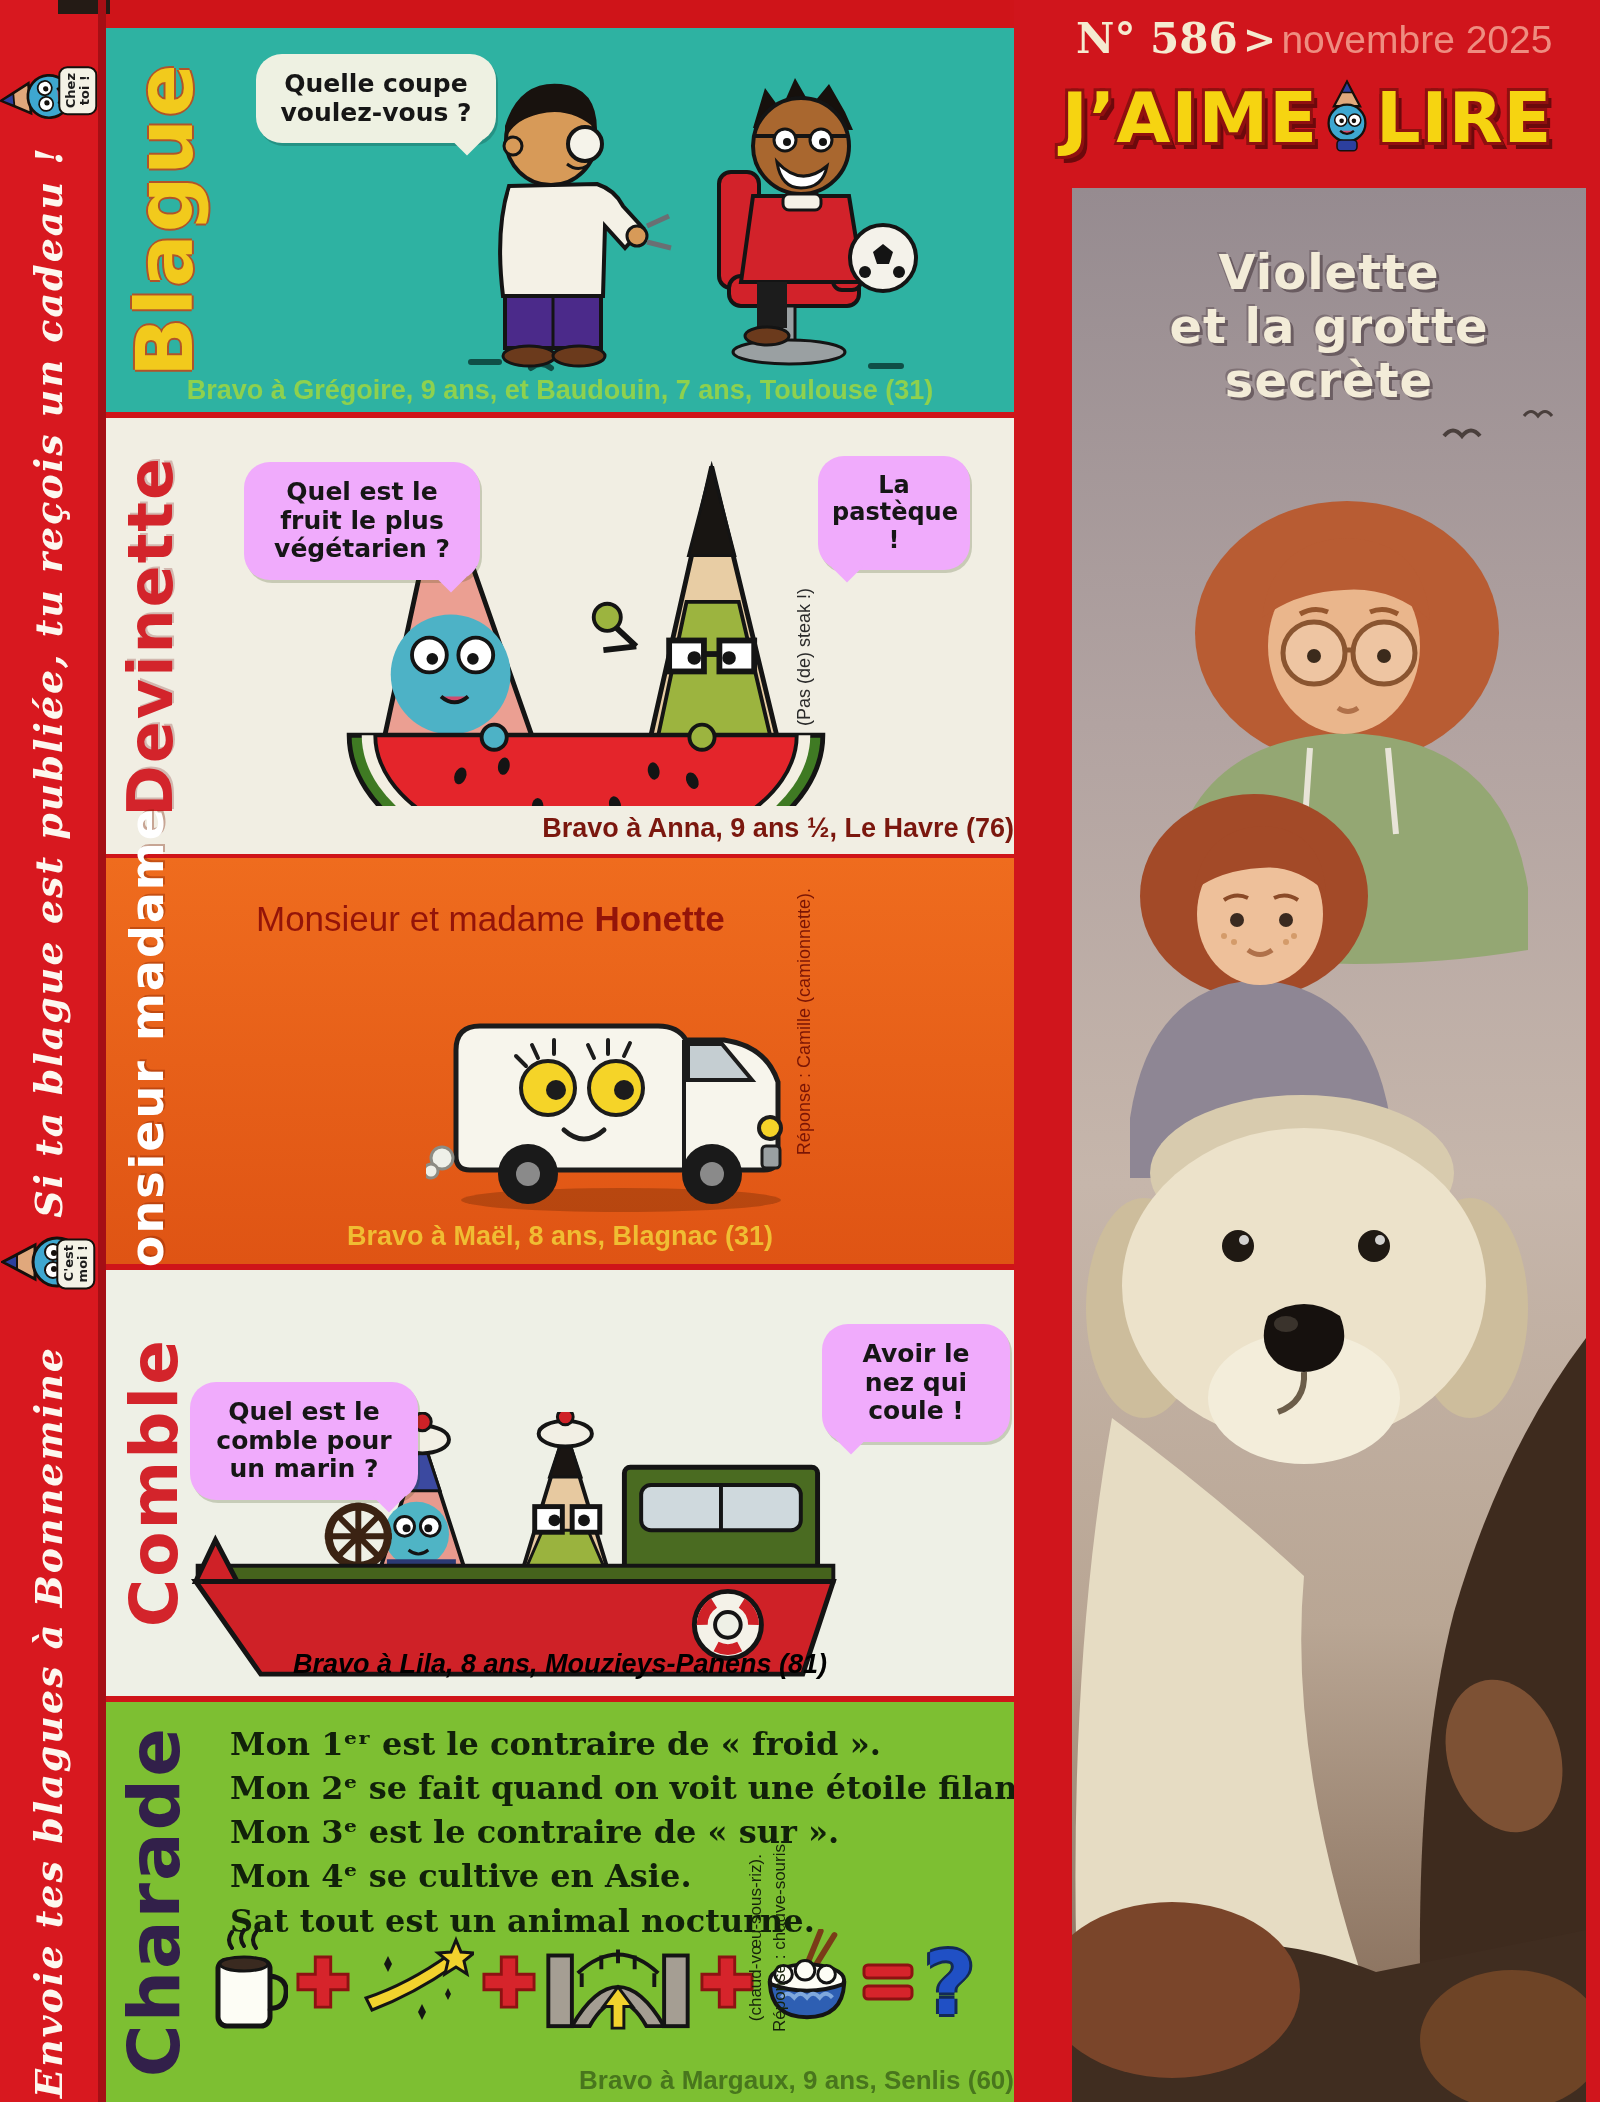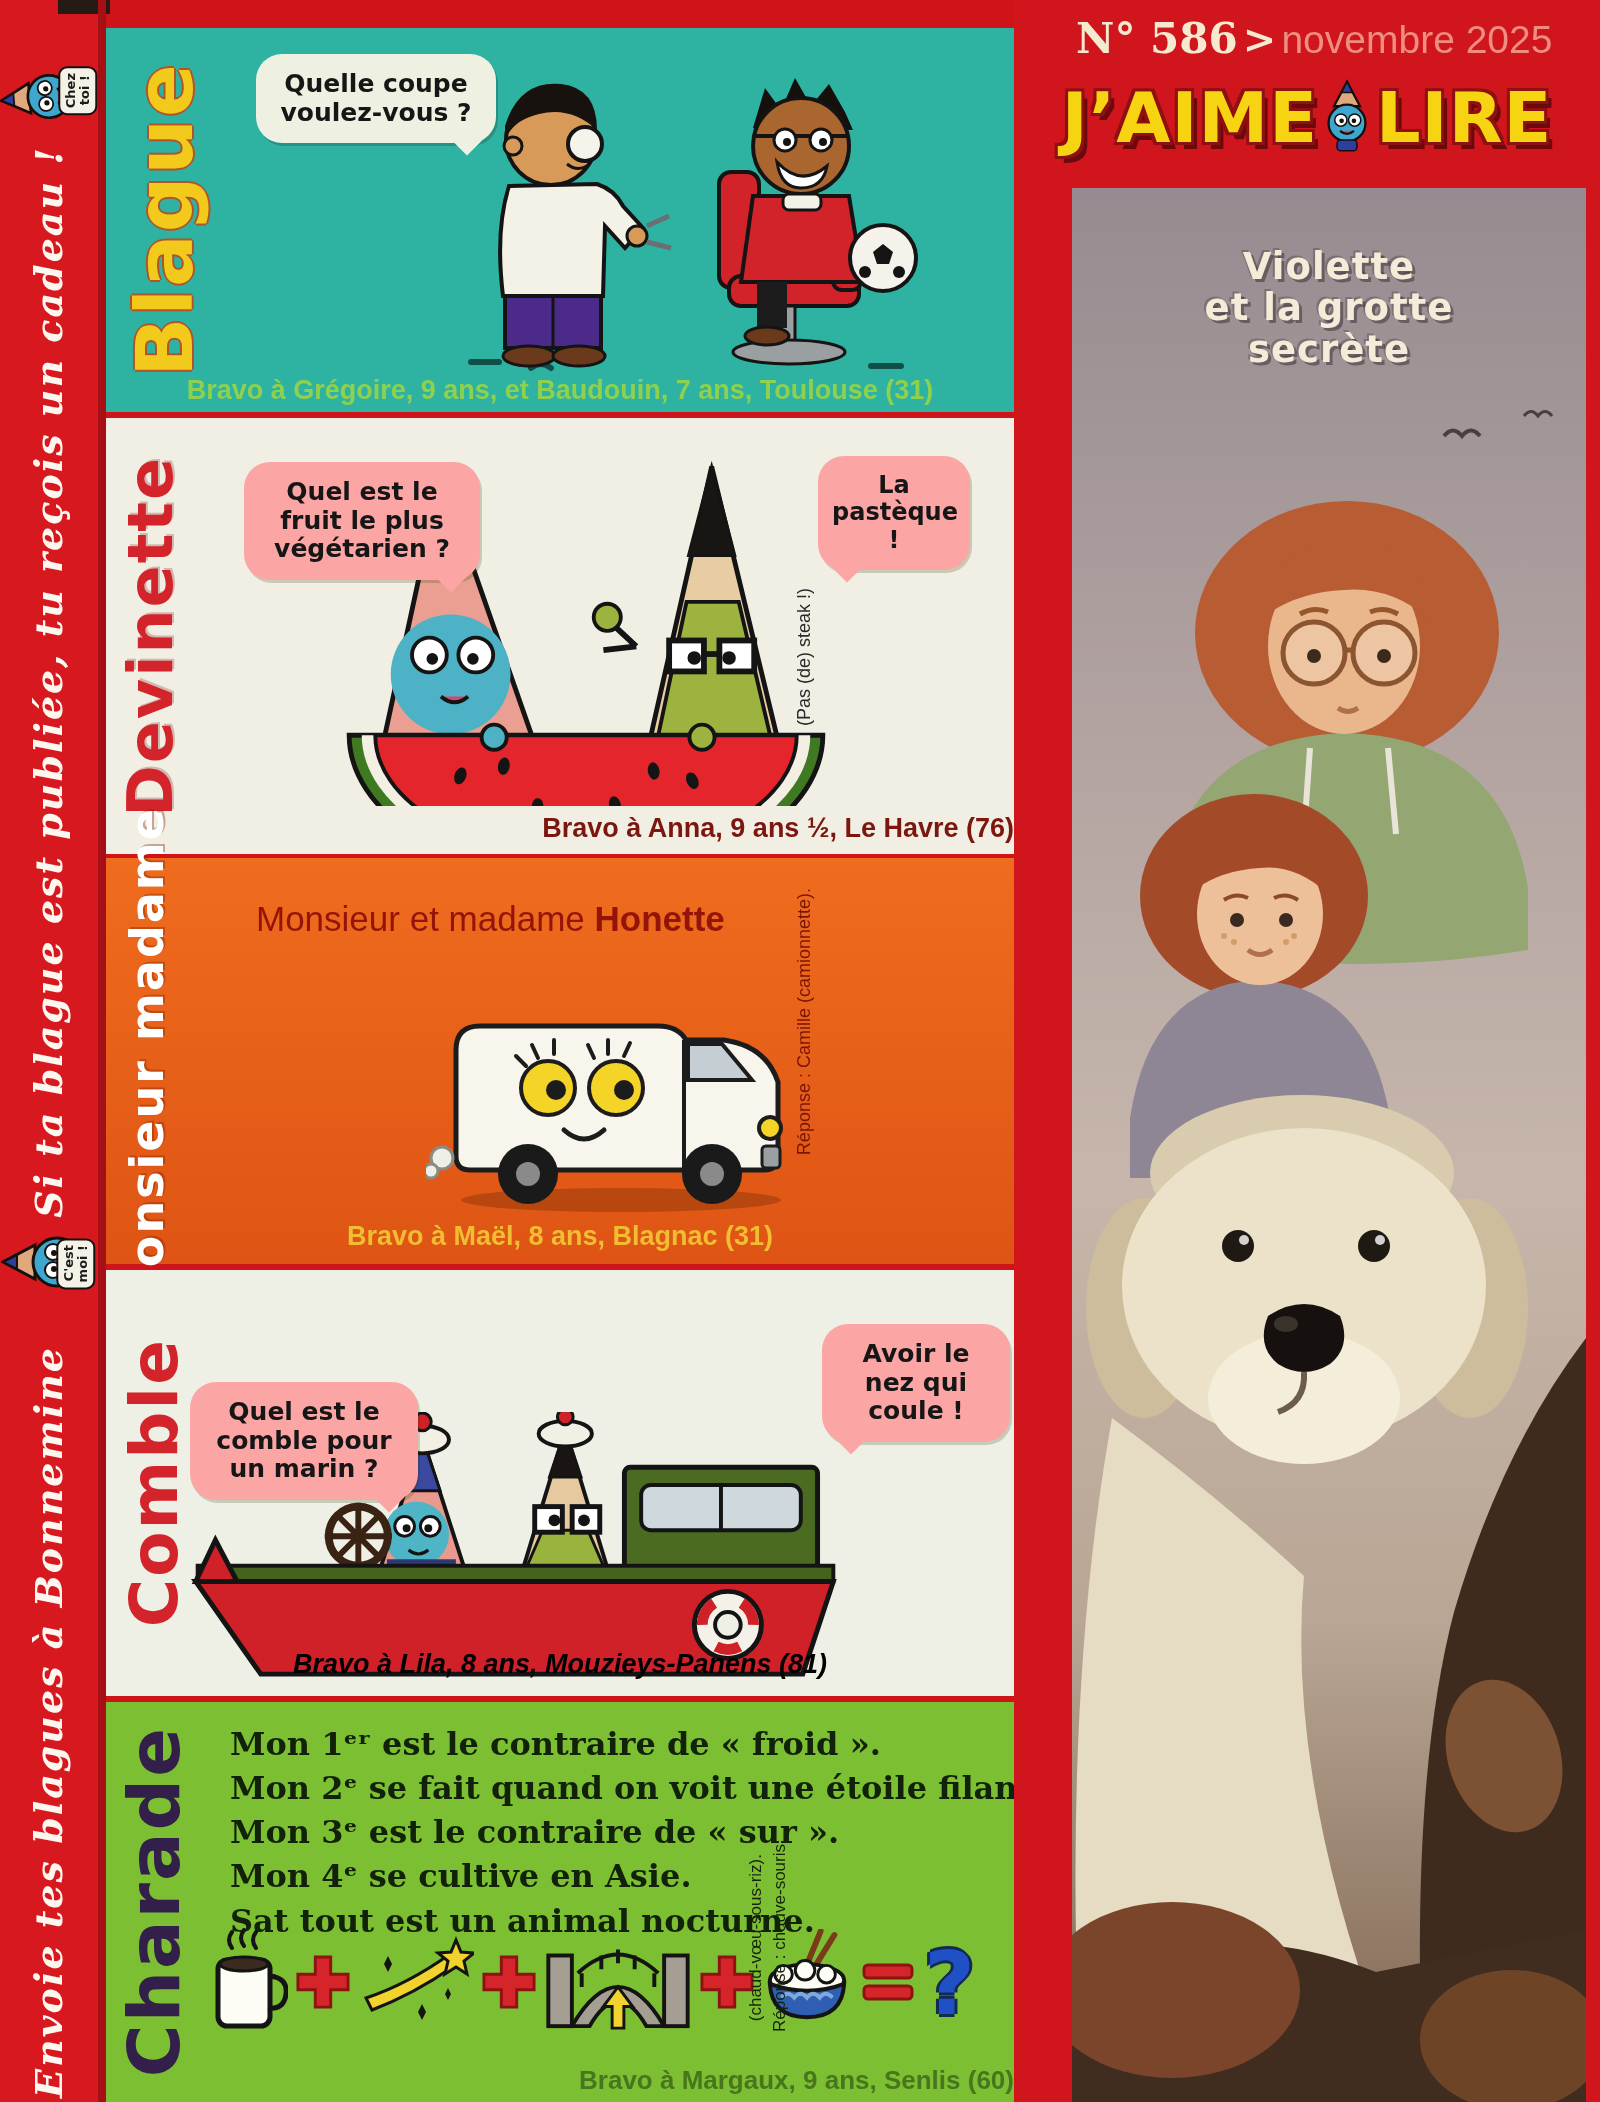--- a/index.html
+++ b/index.html
@@ -23,21 +23,21 @@
 
   .vlabel-wrap{position:absolute;top:0;bottom:0;display:flex;align-items:center;}
   .vlabel{writing-mode:vertical-rl;transform:rotate(180deg);font-weight:bold;white-space:nowrap;letter-spacing:2px;}
   .lab-blague{color:#f2ca1c;font-size:78px;text-shadow:2px 0 0 #b0542a,-2px 0 0 #b0542a,0 2px 0 #b0542a,0 -2px 0 #b0542a;}
   .lab-dev{color:#d3242b;font-size:62px;text-shadow:2px 2px 0 rgba(120,20,20,.25);}
   .lab-mm{color:#ffffff;font-size:46px;text-shadow:2px 2px 0 rgba(120,30,0,.35);}
   .lab-comble{color:#d3242b;font-size:66px;}
   .lab-charade{color:#32204a;font-size:72px;}
 
   .bubble{position:absolute;background:#eef1e2;color:#161616;font-weight:700;font-size:25px;line-height:1.14;text-align:center;padding:16px 14px;border-radius:26px;box-shadow:2px 3px 0 rgba(0,0,0,.18);}
-  .bubble.green{background:#fca5a5;box-shadow:2px 3px 0 rgba(40,60,0,.2);}
+  .bubble.green{background:#f0abfc;box-shadow:2px 3px 0 rgba(40,60,0,.2);}
   .bubble::after{content:"";position:absolute;width:22px;height:22px;background:inherit;transform:rotate(45deg);}
   .tail-br::after{right:18px;bottom:-8px;}
   .tail-bl::after{left:18px;bottom:-8px;}
 
   .credit{position:absolute;left:0;right:0;text-align:center;font-family:"Liberation Sans",sans-serif;font-weight:700;font-size:27px;}
   .vans{position:absolute;writing-mode:vertical-rl;transform:rotate(180deg);font-family:"Liberation Sans",sans-serif;font-size:18px;white-space:nowrap;}
 
   .mm-question{position:absolute;left:150px;top:36px;width:780px;font-family:"Liberation Sans",sans-serif;font-size:35px;line-height:1.42;color:#941409;font-weight:400;}
   .mm-question b{font-weight:700;}
 
@@ -49,21 +49,21 @@
   
   .rightcol{position:absolute;left:1014px;top:0;width:586px;height:2102px;background:#d0151c;}
   .issue{position:absolute;left:62px;top:14px;white-space:nowrap;}
   .issue .num{font-family:"DejaVu Serif",serif;font-weight:700;font-size:42px;color:#f5ead0;}
   .issue .sep{font-family:"DejaVu Serif",serif;font-weight:700;font-size:40px;color:#f5ead0;}
   .issue .date{font-family:"Liberation Sans",sans-serif;font-size:39px;color:#ee8d80;}
   .logo{position:absolute;left:0;top:74px;width:586px;text-align:center;white-space:nowrap;}
   .logo .word{display:inline-block;font-size:70px;font-weight:800;letter-spacing:1px;color:#f6d411;text-shadow:-3px -3px 0 #8f1010,3px -3px 0 #8f1010,-3px 3px 0 #8f1010,3px 3px 0 #8f1010,6px 7px 0 rgba(25,0,0,.55);}
   .logo svg{vertical-align:-18px;margin:0 -4px;}
   .cover{position:absolute;left:58px;top:188px;width:514px;height:1914px;overflow:hidden;box-shadow:inset 0 0 0 2px rgba(70,30,30,.35);}
-  .cover-title{position:absolute;left:0;top:58px;width:100%;text-align:center;font-size:37px;font-weight:800;line-height:1.12;color:#f3ecd8;letter-spacing:1px;text-shadow:3px 3px 0 rgba(55,40,45,.5),-2px -2px 0 rgba(55,40,45,.3);}
+  .cover-title{position:absolute;left:0;top:58px;width:100%;text-align:center;font-size:48px;font-weight:800;line-height:1.12;color:#f3ecd8;letter-spacing:1px;text-shadow:3px 3px 0 rgba(55,40,45,.5),-2px -2px 0 rgba(55,40,45,.3);}
 </style>
 </head>
 <body>
 
 <div class="page">
 
   <div class="spine">
     <div class="page-edge"></div>
     <div class="spine-fold"></div>
 

